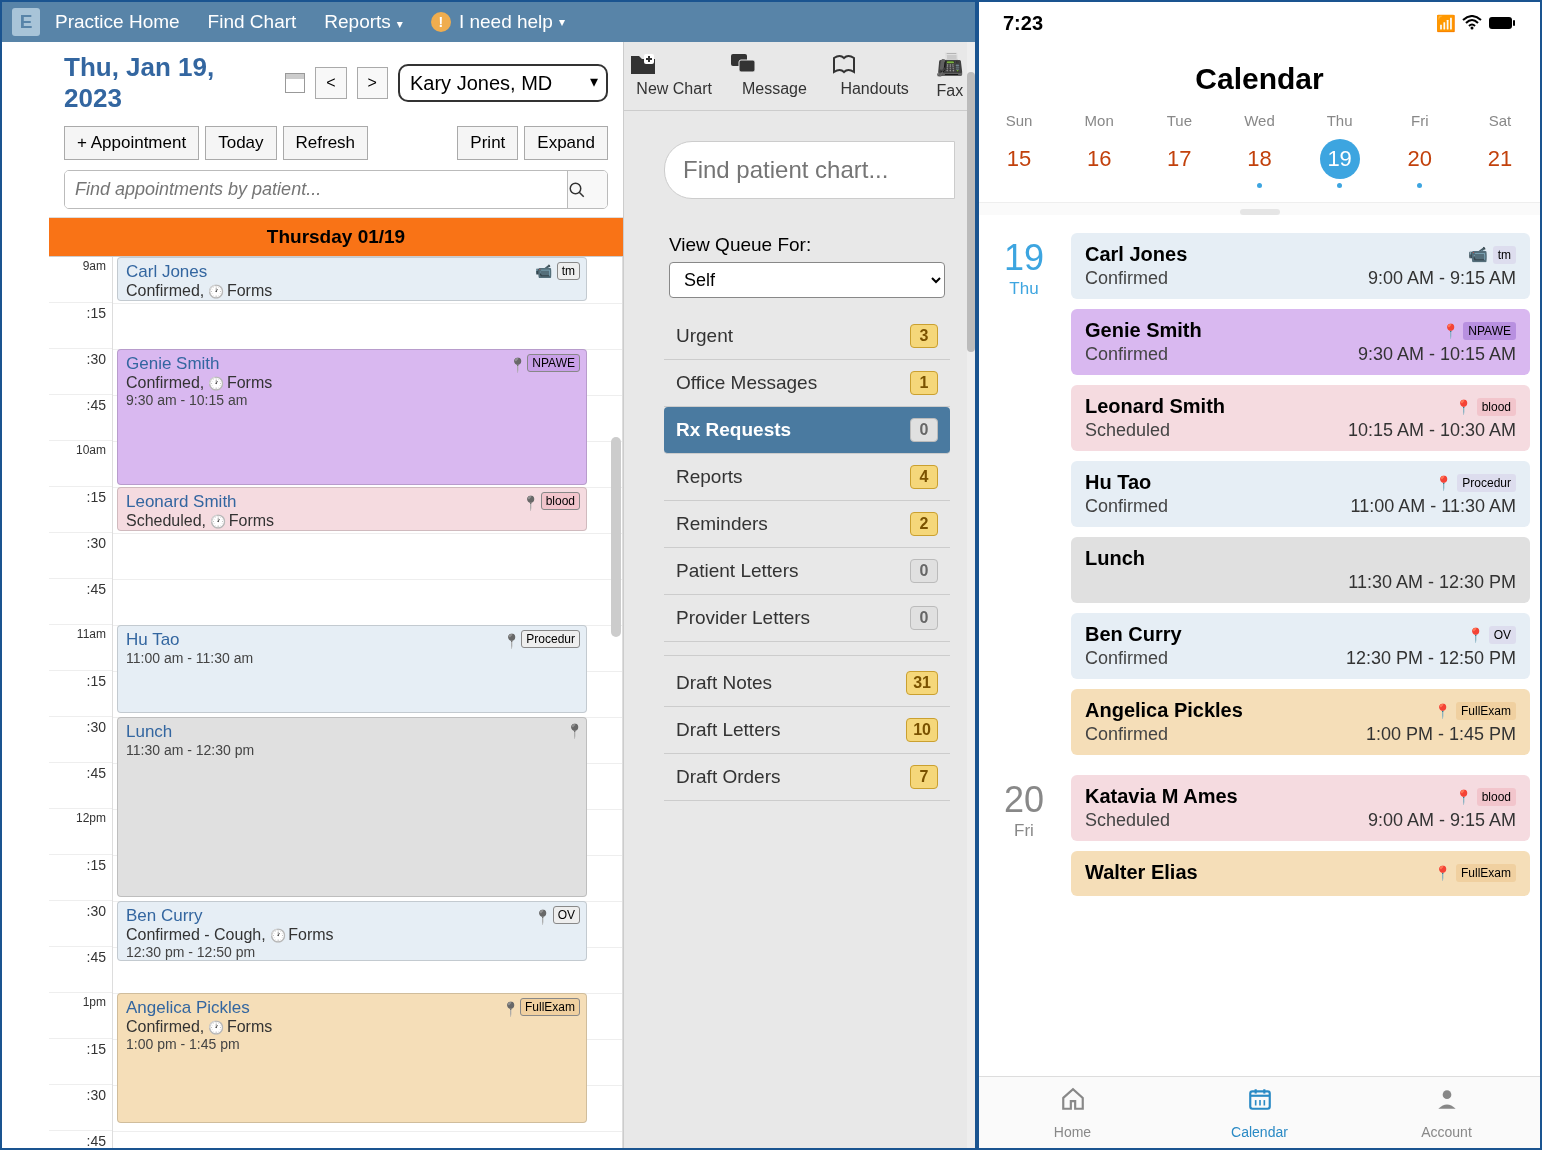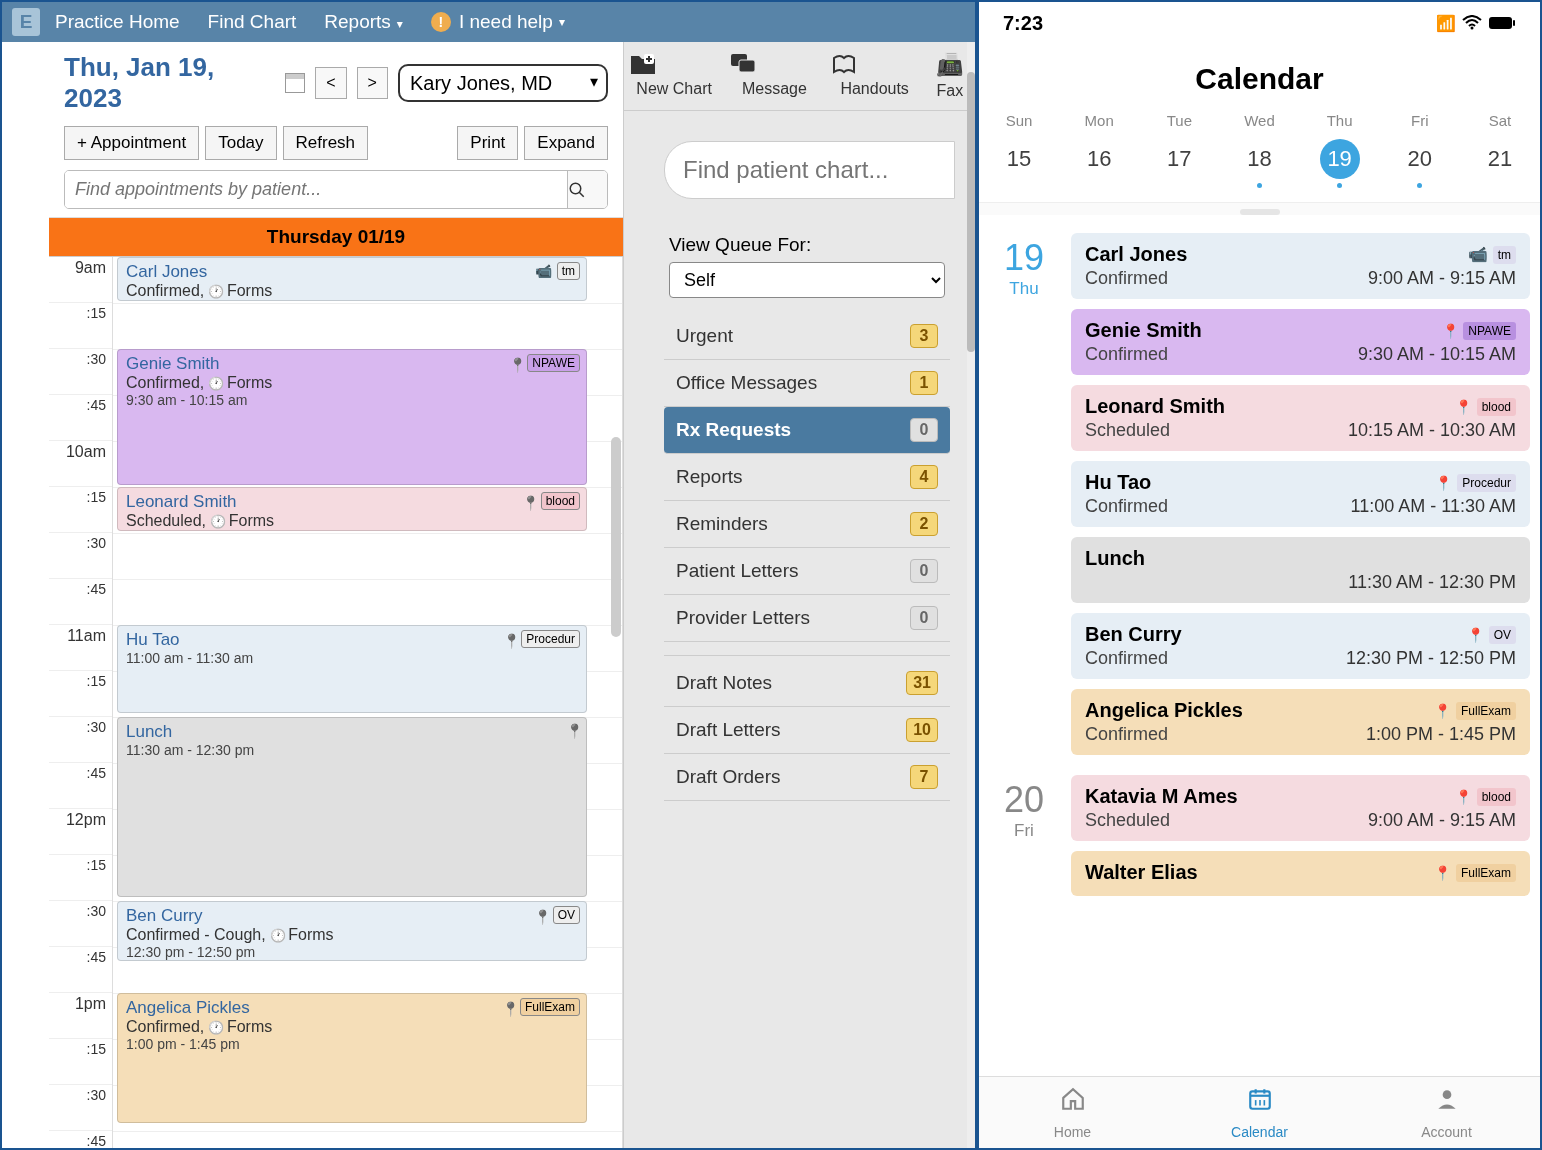--- a/index.html
+++ b/index.html
@@ -36,21 +36,21 @@
 
 .search-appt { display: flex; border: 1px solid #bbb; border-radius: 5px; overflow: hidden; }
 .search-appt input { flex:1; border:none; padding: 8px 10px; font-size:18px; outline:none; color:#888; font-style: italic; }
 .search-appt .sbtn { width: 40px; border:none; border-left:1px solid #bbb; background:#f8f8f8; cursor:pointer; }
 
 .day-header { text-align: center; font-weight: bold; padding: 8px; border-bottom: 1px solid #ccc; font-size: 19px; background:#f97316; }
 
 .cal-body { flex:1; overflow:auto; display:flex; position:relative; }
 .time-col { width: 64px; border-right: 1px solid #ddd; }
 .time-slot { height: 46px; border-bottom: 1px solid #eee; font-size: 14px; text-align: right; padding-right: 6px; padding-top:2px; color:#333; }
-.time-slot.hr { font-size: 16px; }
+.time-slot.hr { font-size: 12px; }
 .evt-col { flex:1; position:relative; border-right:1px solid #ddd; }
 .evt-col .gridline { position:absolute; left:0; right:0; border-bottom:1px solid #eee; }
 .evt { position:absolute; left:4px; right:35px; border-radius:4px; padding:4px 8px; font-size:16px; overflow:hidden; border:1px solid rgba(0,0,0,0.15); }
 .evt .name { color:#3366a0; font-size:17px; font-weight:500; }
 .evt .sub { color:#333; font-size:16px; }
 .evt .time { color:#444; font-size:14px; }
 .evt .badges { position:absolute; top:4px; right:6px; display:flex; gap:4px; align-items:center; }
 .pin { width:14px; height:14px; display:inline-block; }
 .pin::before { content:"📍"; font-size:14px; filter: grayscale(1); }
 .cam { font-size:14px; }
@@ -83,21 +83,21 @@
 .qsep { height:10px; border-bottom:1px solid #ccc; margin:4px 0; }
 
 
 .mobile { flex:1; background:#fafafa; display:flex; flex-direction:column; border-left:2px solid #1a5490; }
 .statusbar { height:42px; background:#fff; display:flex; align-items:center; padding:0 24px; font-size:20px; font-weight:600; }
 .statusbar .right { margin-left:auto; display:flex; gap:6px; align-items:center; font-size:16px; }
 .mob-title { text-align:center; font-size:30px; font-weight:600; padding:18px 0 8px; background:#fff; }
 .week { background:#fff; display:flex; justify-content:space-around; padding:8px 0 14px; border-bottom:1px solid #eee; }
 .wday { text-align:center; width:60px; cursor:pointer; }
 .wday .dn { font-size:15px; color:#888; margin-bottom:10px; }
-.wday .dd { font-size:22px; color:#404040; width:40px; height:40px; line-height:40px; margin:0 auto; border-radius:50%; position:relative; }
+.wday .dd { font-size:22px; color:#c2410c; width:40px; height:40px; line-height:40px; margin:0 auto; border-radius:50%; position:relative; }
 .wday.sel .dd { background:#3da5e0; color:#fff; }
 .wday .dot { width:5px; height:5px; background:#3da5e0; border-radius:50%; margin:4px auto 0; }
 .wday .dot.hide { visibility:hidden; }
 .pill { width:40px; height:6px; background:#ddd; border-radius:3px; margin:6px auto 0; background:#fff;}
 .pill-inner{width:40px; height:6px; background:#e5e5e5; border-radius:3px; margin:0 auto;}
 
 .mob-body { flex:1; overflow:auto; background:#fff; padding:18px 10px 0 10px; }
 .mday { display:flex; gap:12px; margin-bottom:20px; }
 .mday-label { width:70px; text-align:center; padding-top:4px; }
 .mday-label .num { font-size:36px; font-weight:300; color:#888; }

